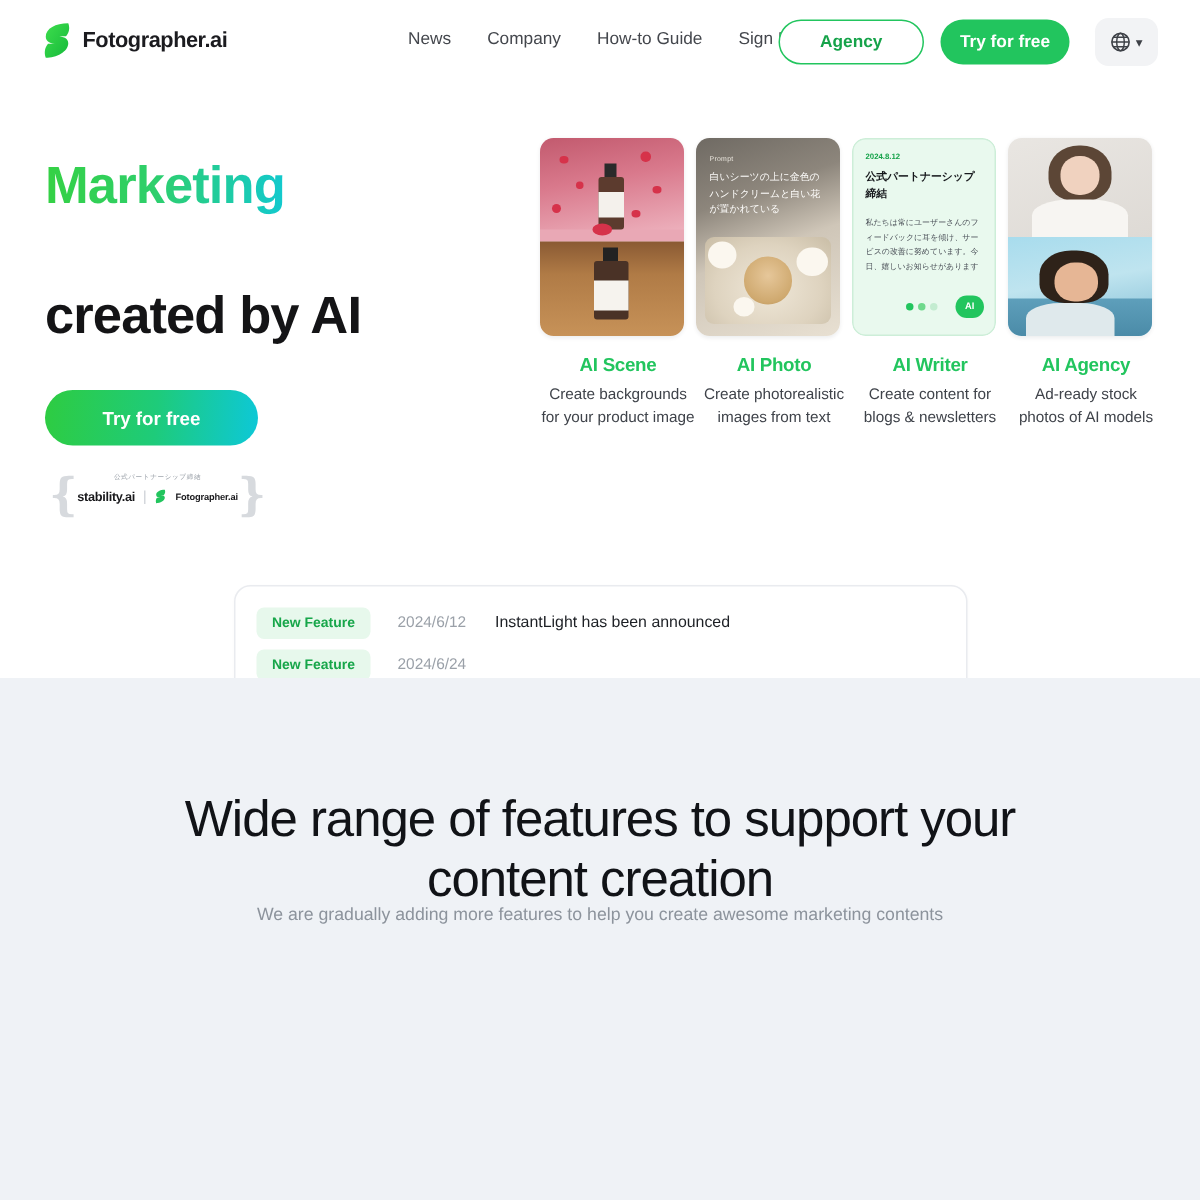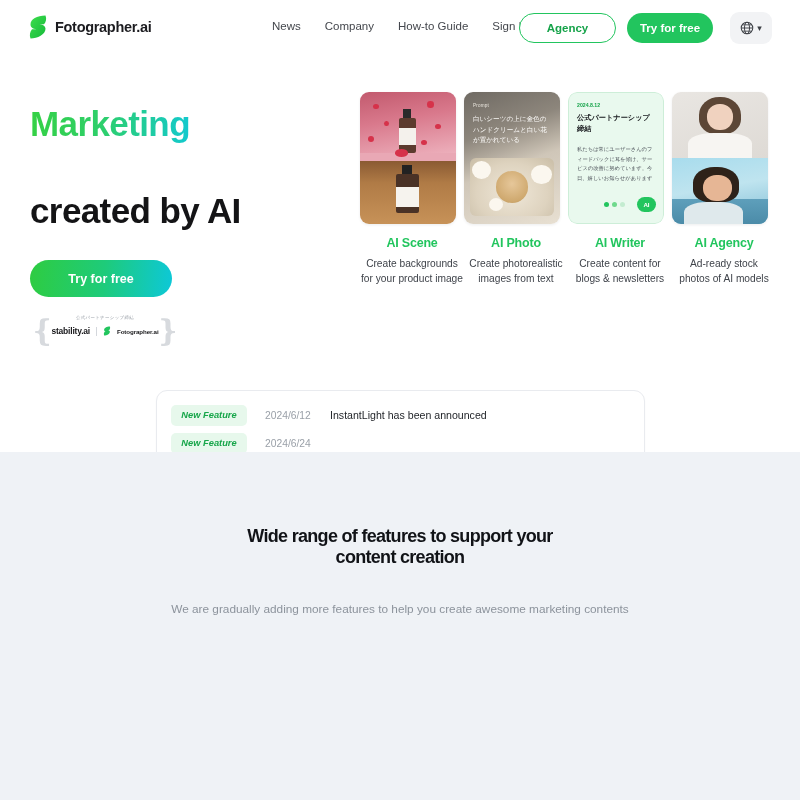--- a/index.html
+++ b/index.html
@@ -147,30 +147,30 @@
   .news {
     position: absolute; left: 156px; top: 334px; width: 489px; height: 78px;
     background: #fff; border: 1px solid #e9ebef; border-radius: 11px;
     box-shadow: 0 1px 2px rgba(16,24,40,0.03);
     padding: 10px 0; display: flex; flex-direction: column; justify-content: center;
   }
   .news-row { display: flex; align-items: center; height: 30px; padding: 0 14px; }
   .badge {
     width: 76px; height: 21px; border-radius: 5px; background: #e7f8ec;
     color: #17a64a; font-size: 9.3px; font-weight: 700;
-    display: flex; align-items: center; justify-content: center; flex: none; font-style: italic;
+    display: flex; align-items: center; justify-content: center; flex: none;
   }
   .news-date { margin-left: 18px; width: 62px; font-size: 10.3px; color: #9aa0a8; flex: none; }
   .news-text { margin-left: 3px; font-size: 10.6px; color: #1d2025; white-space: nowrap; }
 
   
   .feat { position: absolute; left: 0; top: 452px; width: 800px; height: 348px; background: #eff2f6; }
   .feat-h2 {
     position: absolute; left: 0; top: 74px; width: 800px; text-align: center;
-    font-size: 18px; font-weight: 700; color: #111317; line-height: 1.18; letter-spacing: -0.7px;
+    font-size: 34px; font-weight: 400; color: #111317; line-height: 1.18; letter-spacing: -0.7px;
   }
   .feat-sub {
     position: absolute; left: 0; top: 150px; width: 800px; text-align: center;
     font-size: 11.8px; color: #8c939c;
   }
 </style>
 </head>
 <body>
 
 <div class="page">

